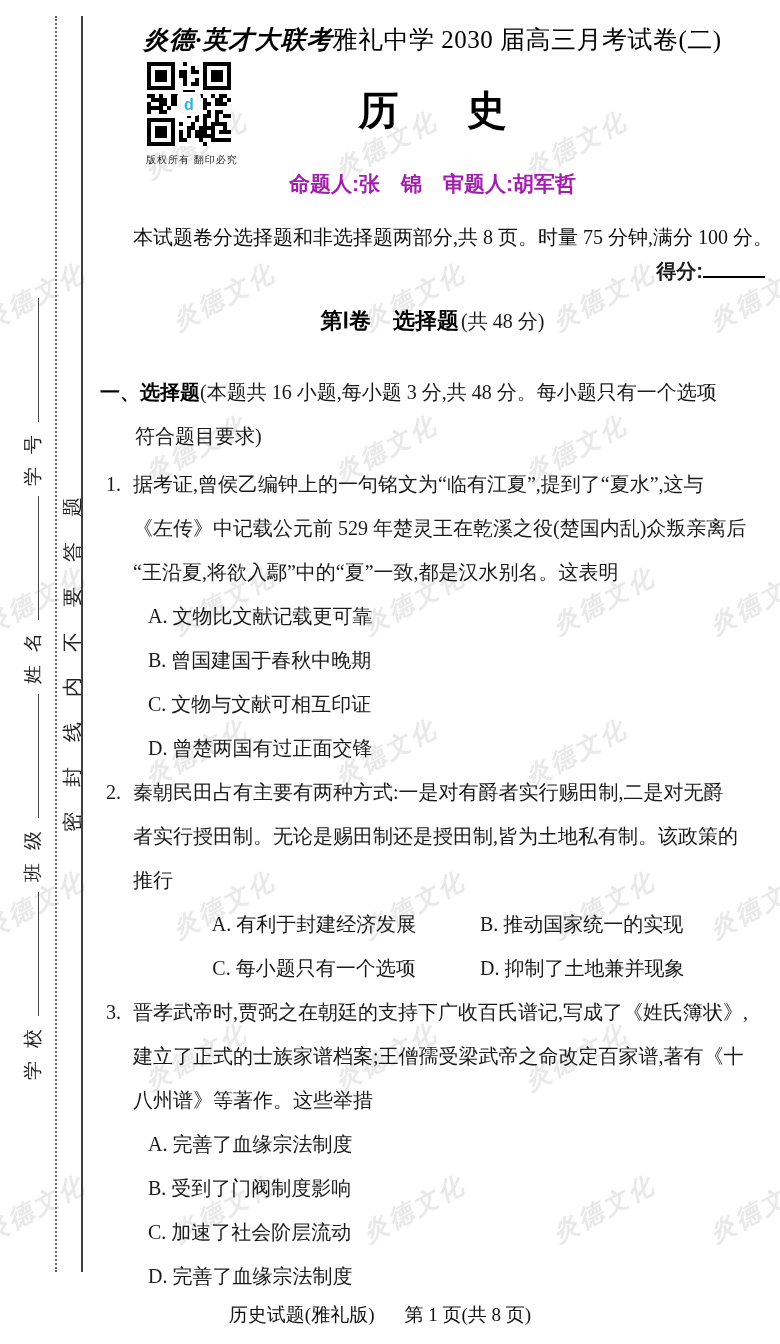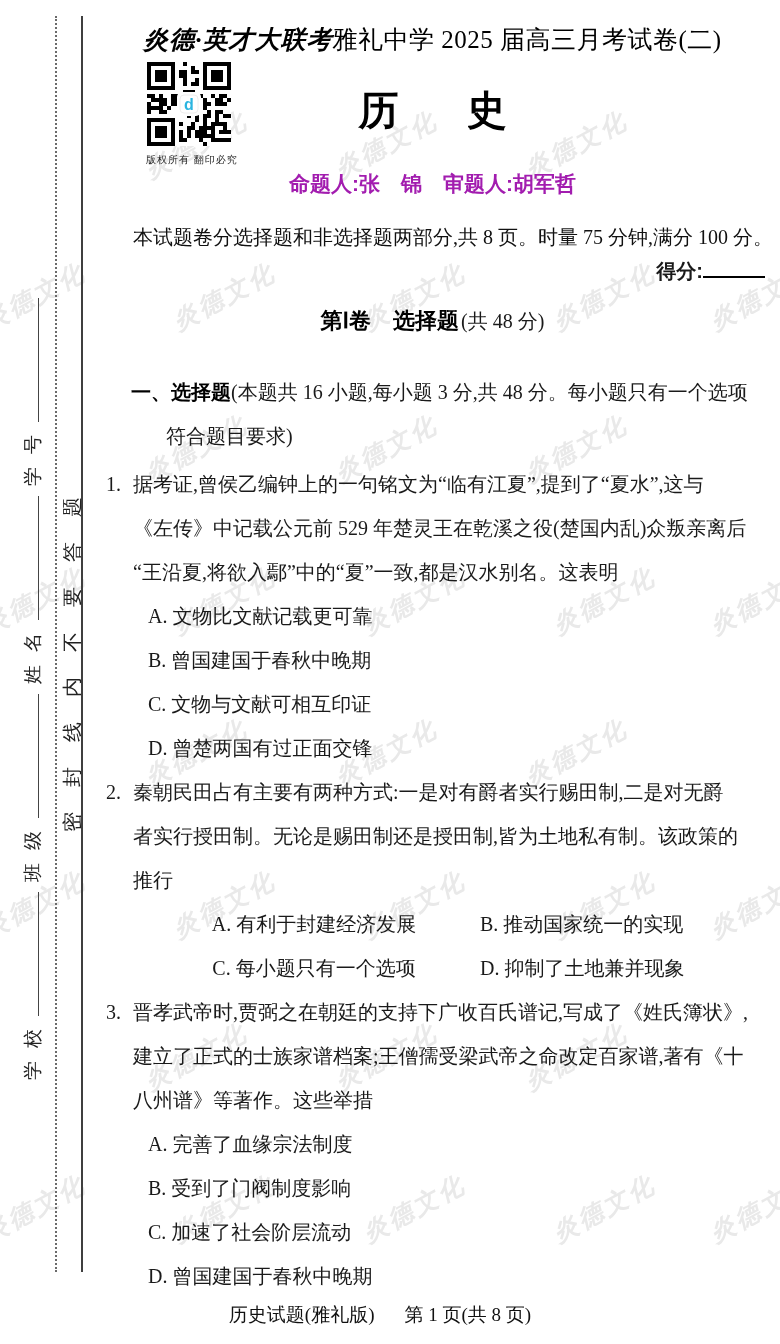--- a/index.html
+++ b/index.html
@@ -67,21 +67,21 @@
   .score-row{margin-top:6px;text-align:right;font-size:20px;line-height:26px;}
   .score-label{font-weight:700;font-family:"Liberation Sans",sans-serif;}
   .score-blank{display:inline-block;width:62px;border-bottom:2px solid #000;height:18px;}
 
   .section-title{margin:22px 0 0;text-align:center;font-size:22px;line-height:30px;font-weight:400;}
   .section-title .bold{font-weight:700;font-family:"Liberation Sans",sans-serif;color:#000;}
   .section-title .note{font-size:20px;margin-left:2px;}
 
   .part-heading{margin-top:34px;font-size:20px;line-height:44px;}
   .part-heading .bold{font-weight:700;font-family:"Liberation Sans",sans-serif;color:#000;}
-  .part-heading .line{white-space:nowrap;margin-left:31px;}
+  .part-heading .line{white-space:nowrap;}
   .part-heading .line.indent{padding-left:35px;}
 
   .questions{margin-top:4px;}
   .question{position:relative;padding-left:33px;font-size:20px;line-height:44px;}
   .qnum{position:absolute;left:6px;top:0;}
   .stem-line{white-space:nowrap;}
   .options{margin-left:15px;}
   .option-line{white-space:nowrap;}
   .opt-row{display:flex;}
   .opt-row .o1{width:332px;text-align:center;}
@@ -134,21 +134,21 @@
 
   <aside>
     <div class="field-strip" id="fieldStrip"><span class="flabel">学校</span><span class="fblank"></span><span class="flabel">班级</span><span class="fblank"></span><span class="flabel">姓名</span><span class="fblank"></span><span class="flabel">学号</span><span class="fblank"></span></div>
     <div class="seal-strip">密封线内不要答题</div>
     <div class="dotted-line"></div>
     <div class="solid-line"></div>
   </aside>
 
   <main class="content">
 
-    <h1 class="exam-title"><span class="brand">炎德·英才大联考</span><span class="rest">雅礼中学 2025 届高三月考试卷(二)</span></h1>
+    <h1 class="exam-title"><span class="brand">炎德·英才大联考</span><span class="rest">雅礼中学 2030 届高三月考试卷(二)</span></h1>
 
     <div class="qr-block">
       <svg id="qrSvg" width="84" height="84" viewBox="0 0 84 84">
           <rect x="0" y="0" width="84" height="84" fill="#ffffff"></rect>
           <rect x="36" y="0" width="4" height="4" fill="#000"></rect>
           <rect x="44" y="4" width="4" height="4" fill="#000"></rect>
           <rect x="32" y="8" width="4" height="4" fill="#000"></rect>
           <rect x="36" y="8" width="4" height="4" fill="#000"></rect>
           <rect x="44" y="8" width="4" height="4" fill="#000"></rect>
           <rect x="48" y="8" width="4" height="4" fill="#000"></rect>
@@ -332,21 +332,21 @@
           <span class="qnum">3.</span>
           <div class="stem">
             <div class="stem-line">晋孝武帝时,贾弼之在朝廷的支持下广收百氏谱记,写成了《姓氏簿状》,</div>
             <div class="stem-line">建立了正式的士族家谱档案;王僧孺受梁武帝之命改定百家谱,著有《十</div>
             <div class="stem-line">八州谱》等著作。这些举措</div>
           </div>
           <div class="options">
             <div class="option-line">A. 完善了血缘宗法制度</div>
             <div class="option-line">B. 受到了门阀制度影响</div>
             <div class="option-line">C. 加速了社会阶层流动</div>
-            <div class="option-line">D. 曾国建国于春秋中晚期</div>
+            <div class="option-line">D. 完善了血缘宗法制度</div>
           </div>
         </div>
       </div>
   </main>
 
   <footer class="footer"><span>历史试题(雅礼版)</span><span class="fgap"></span><span>第 1 页(共 8 页)</span></footer>
 
 </div>
 
 </body></html>

